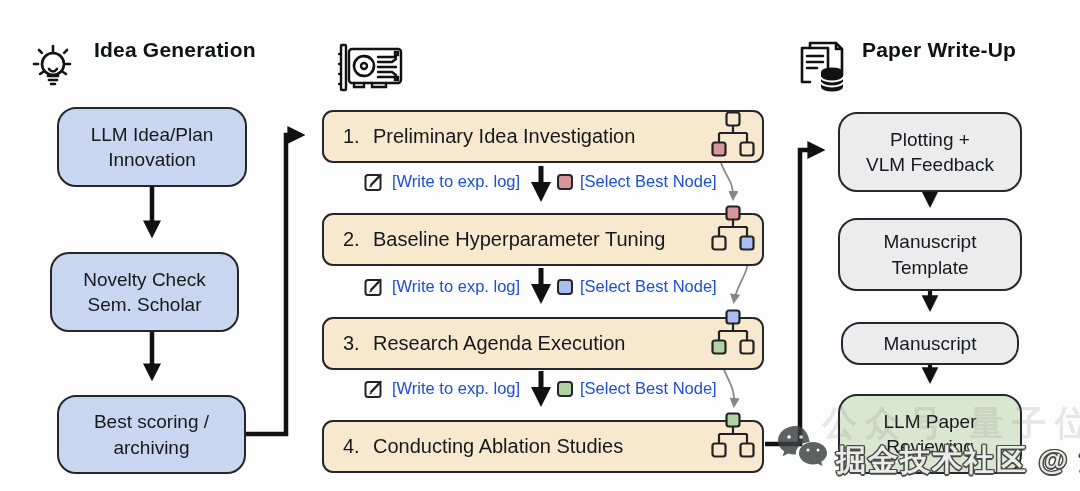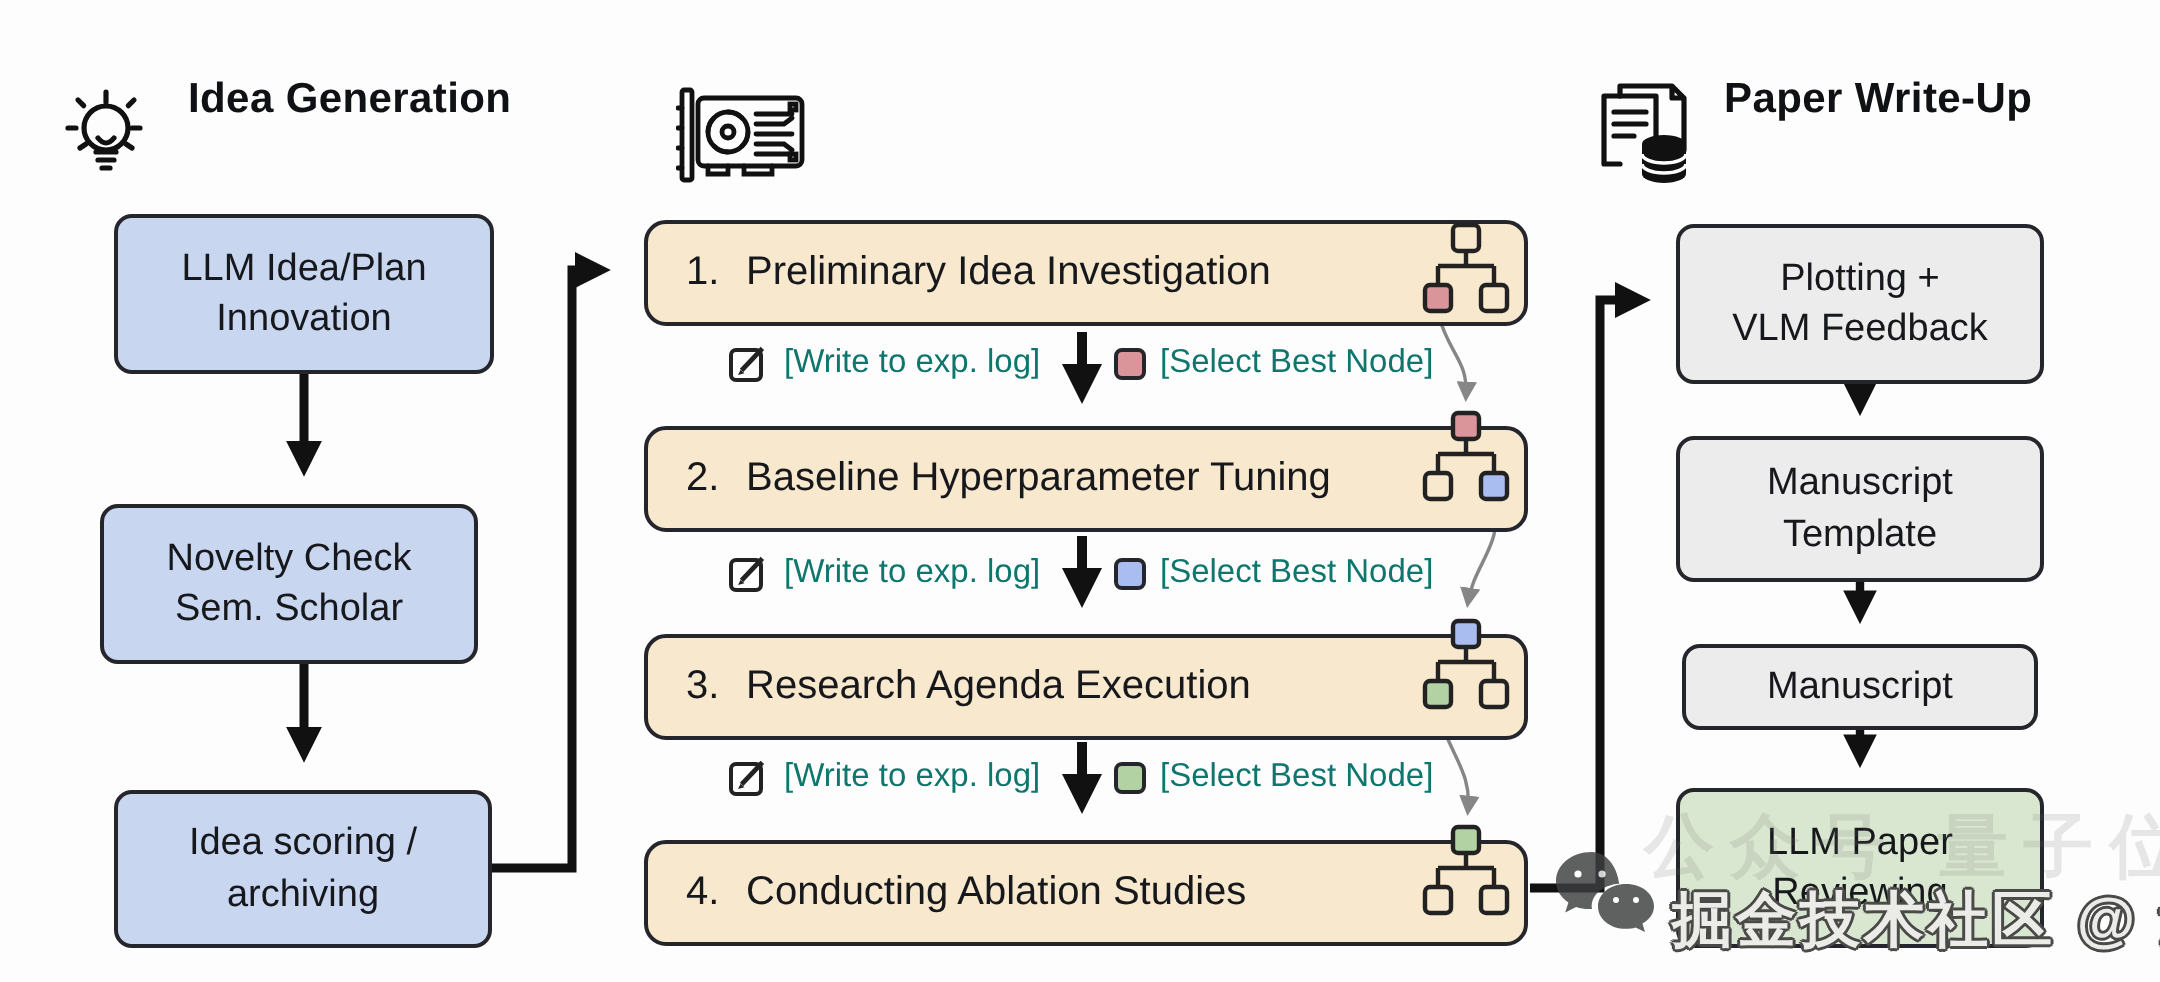--- a/index.html
+++ b/index.html
@@ -6,33 +6,33 @@
   .canvas{
     position:relative;width:1080px;height:491px;overflow:hidden;
     background:#fdfdfd;
     font-family:"Liberation Sans", sans-serif;
     color:#17181c;
   }
   .hdr{position:absolute;display:flex;gap:14px;}
   .hdr .title{font-size:21px;font-weight:700;color:#101114;letter-spacing:.2px;white-space:nowrap;}
   .box{
     position:absolute;display:flex;align-items:center;justify-content:center;
-    border:2.6px solid #24262b;border-radius:9px;
+    border:2.6px solid #24262b;border-radius:19px;
     text-align:center;font-size:19px;line-height:1.32;white-space:pre-line;
     box-sizing:border-box;z-index:3;
   }
   .mbox{
     position:absolute;display:flex;align-items:center;
     border:2.6px solid #24262b;border-radius:11px;
     font-size:20px;box-sizing:border-box;padding-left:19px;z-index:3;
   }
   .mbox .num{display:inline-block;width:30px;}
   .overlay{position:absolute;left:0;top:0;z-index:1;pointer-events:none;}
   .treeicon{position:absolute;z-index:4;}
-  .lblrow{position:absolute;display:flex;align-items:center;gap:7px;z-index:3;font-size:16.5px;color:#0f766e;white-space:nowrap;}
+  .lblrow{position:absolute;display:flex;align-items:center;gap:7px;z-index:3;font-size:16.5px;color:#1d4ed8;white-space:nowrap;}
   .chip{width:16px;height:16px;border:2px solid #24262b;border-radius:4px;box-sizing:border-box;}
   .wm-faint{
     position:absolute;z-index:5;font-size:35px;font-weight:700;
     color:rgba(110,110,110,0.16);letter-spacing:8px;white-space:nowrap;
   }
   .wm-main{
     position:absolute;z-index:6;font-size:30px;font-weight:700;letter-spacing:2px;white-space:nowrap;
     color:rgba(248,248,246,0.92);
     text-shadow:-1.5px 0 #4a4a48,1.5px 0 #4a4a48,0 -1.5px #4a4a48,0 1.5px #4a4a48,
                 -1px -1px #4a4a48,1px 1px #4a4a48,-1px 1px #4a4a48,1px -1px #4a4a48;
@@ -126,21 +126,21 @@
         <path d="M27,44 a11,4.5 0 0 0 22,0" stroke="#fff" stroke-width="1.8" fill="none"></path>
       </g>
     </svg>
     <span class="title">Paper Write-Up</span>
   </div>
 
   <div class="box" style="left:57px;top:107px;width:190px;height:80px;background:#c8d6f0;">LLM Idea/Plan
 Innovation</div>
   <div class="box" style="left:50px;top:252px;width:189px;height:80px;background:#c8d6f0;">Novelty Check
 Sem. Scholar</div>
-  <div class="box" style="left:57px;top:395px;width:189px;height:79px;background:#c8d6f0;">Idea scoring /
+  <div class="box" style="left:57px;top:395px;width:189px;height:79px;background:#c8d6f0;">Best scoring /
 archiving</div>
 
   <div class="mbox" style="left:322px;top:110px;width:442px;height:53px;background:#f7e8ce;">
     <span class="num">1.</span>
     <span>Preliminary Idea Investigation</span>
   </div>
   <div class="mbox" style="left:322px;top:213px;width:442px;height:53px;background:#f7e8ce;">
     <span class="num">2.</span>
     <span>Baseline Hyperparameter Tuning</span>
   </div>

